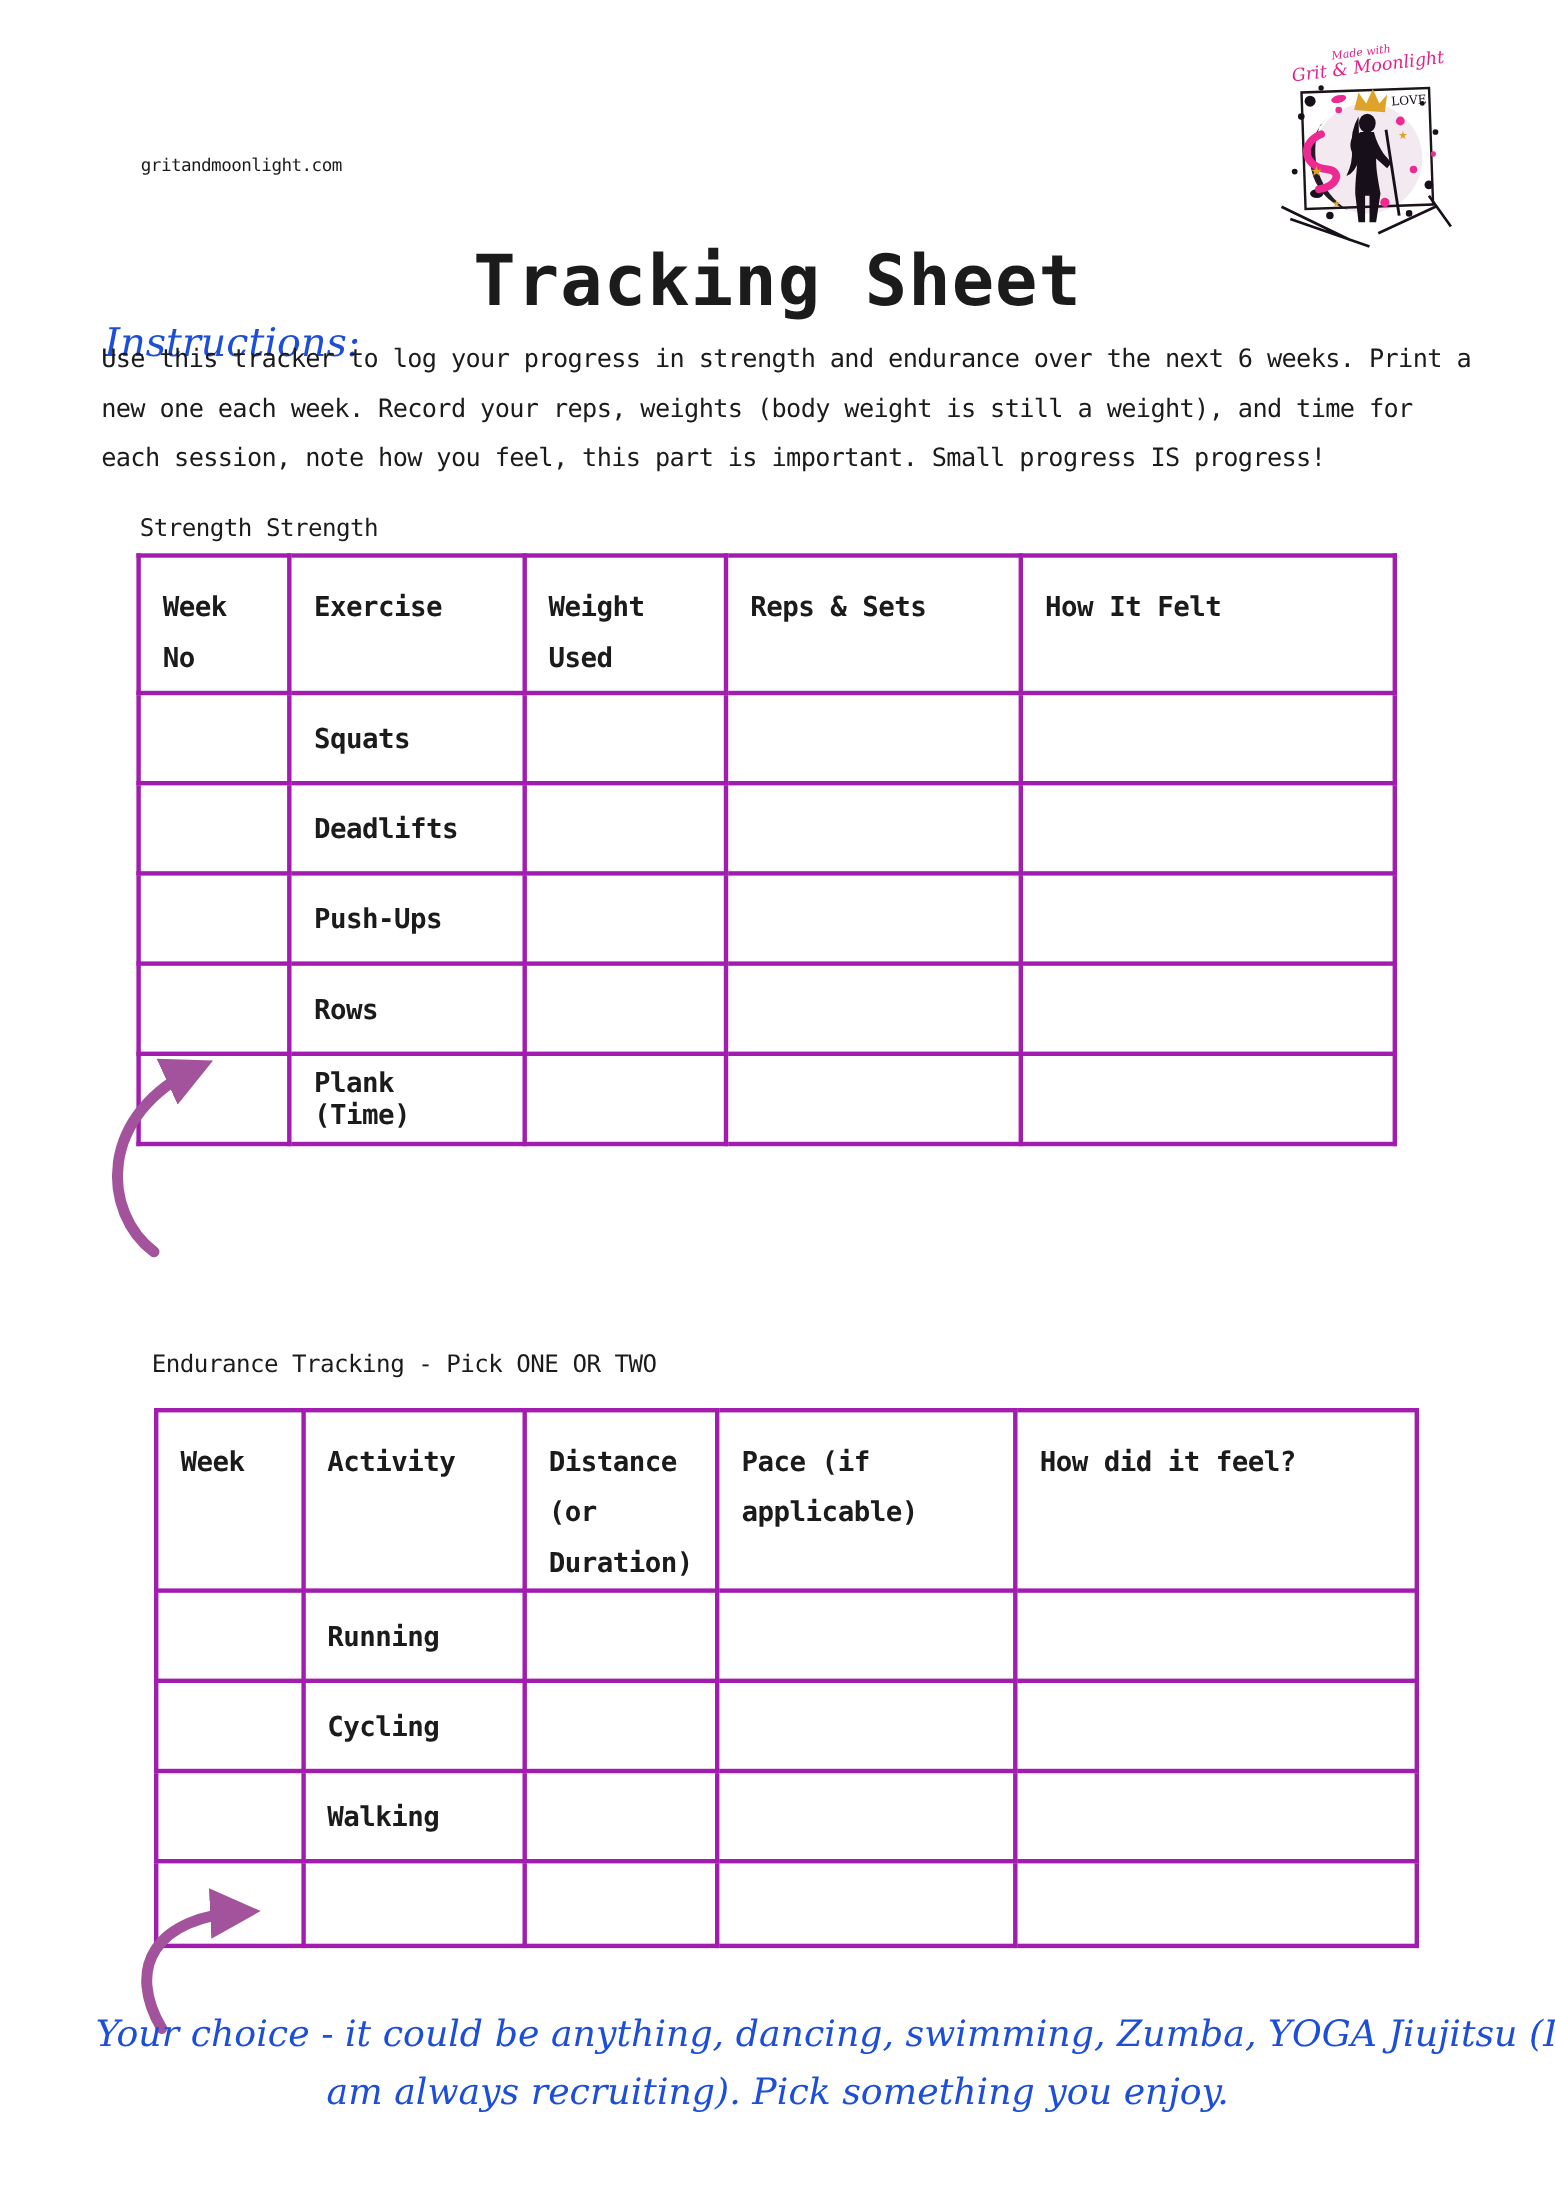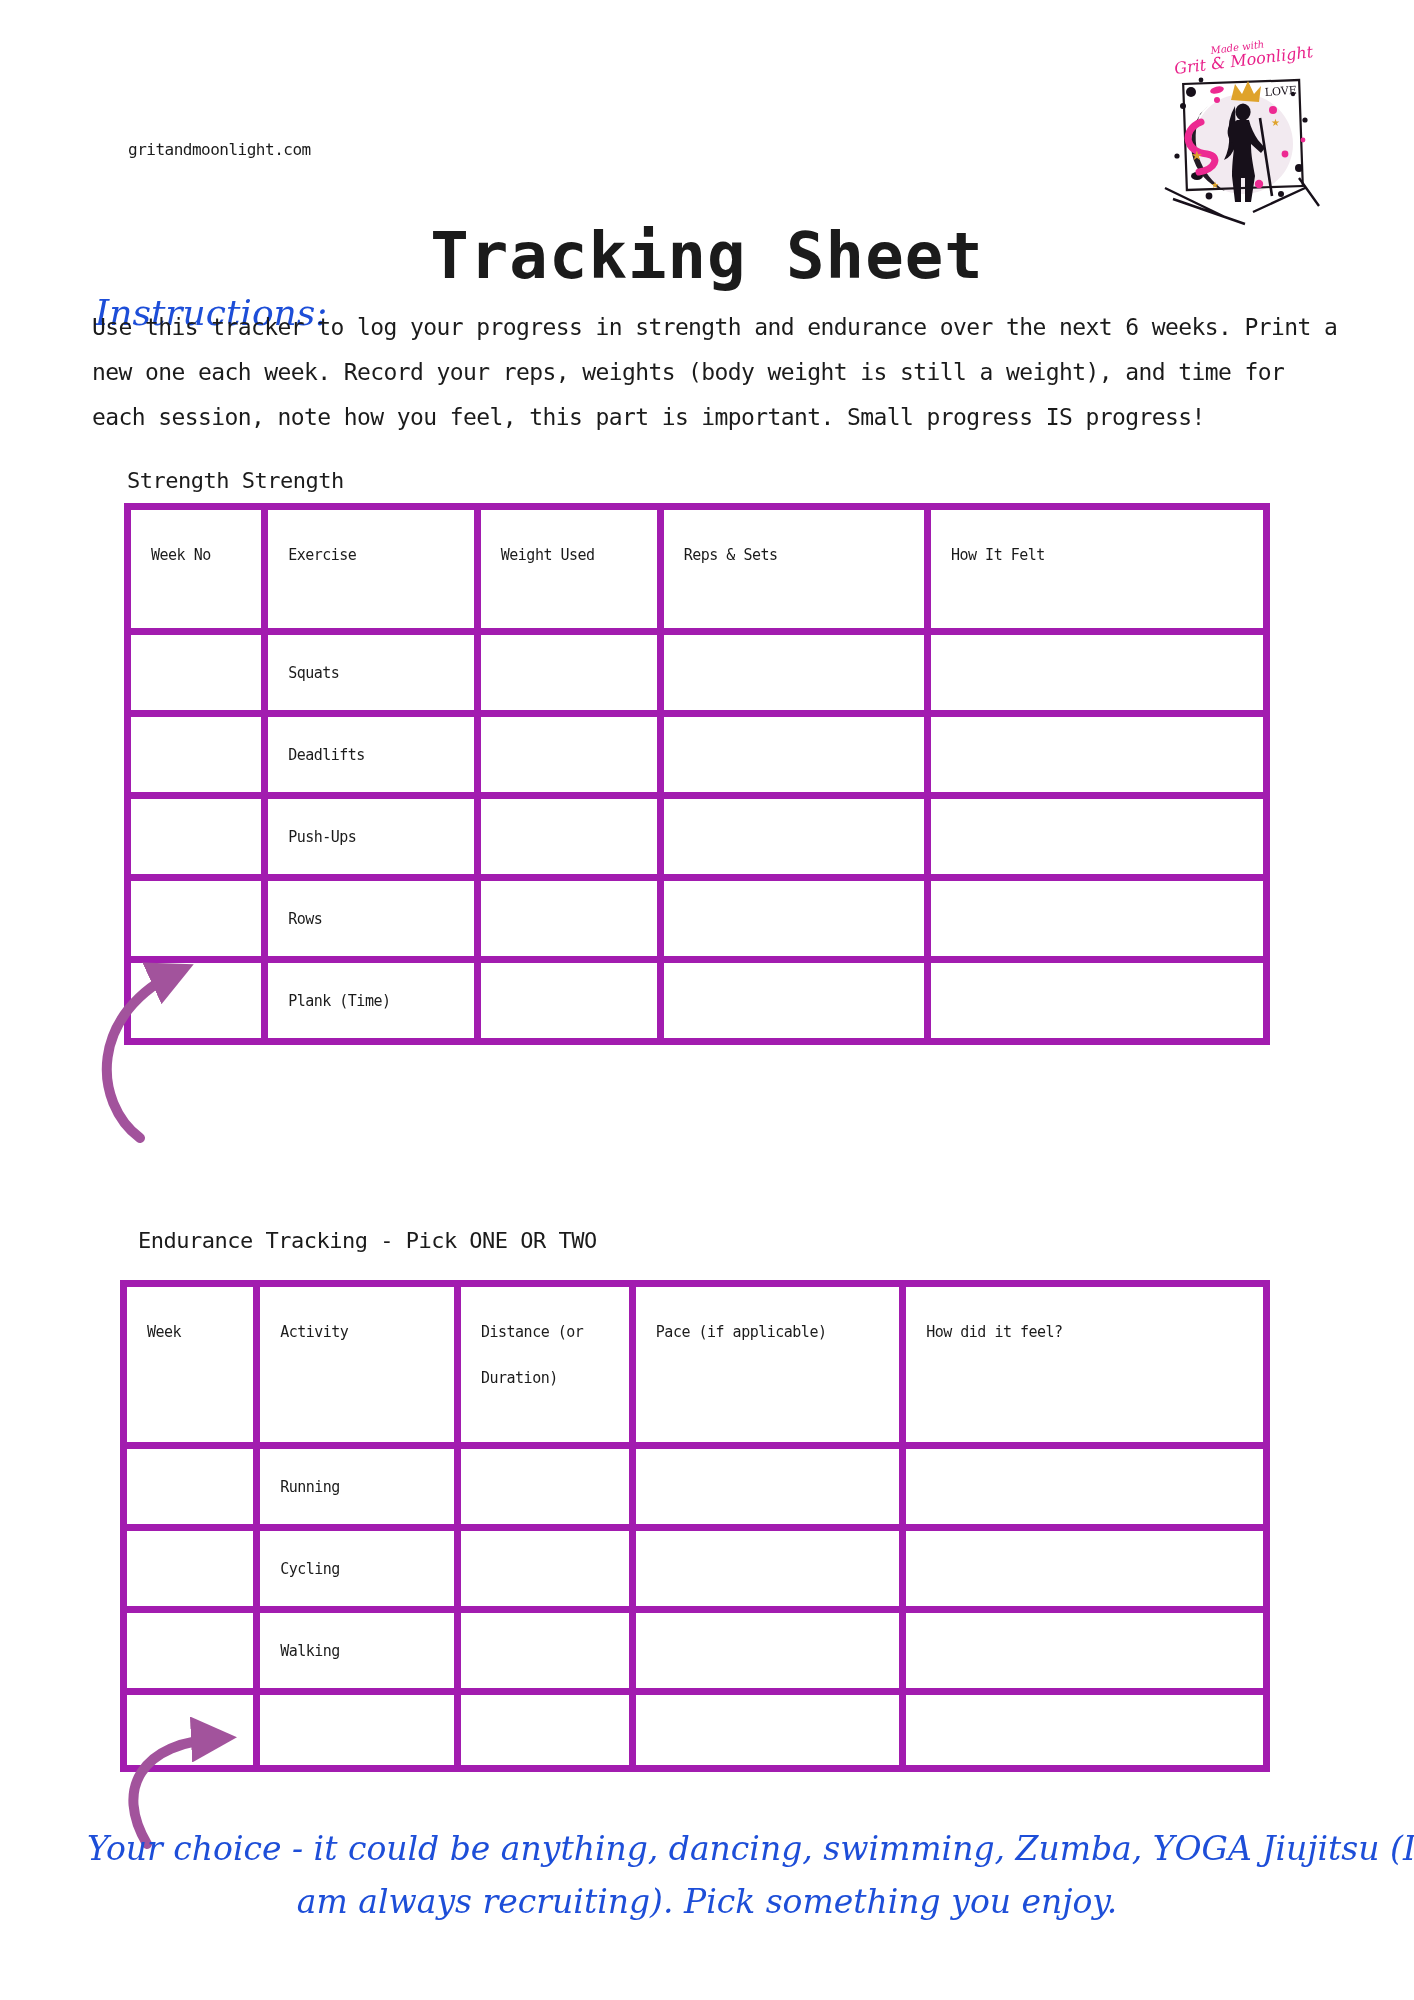--- a/index.html
+++ b/index.html
@@ -13,28 +13,28 @@
   .title-1{top:132px;}
   .title-2{top:224px;}
   .script{font-family:"DejaVu Serif",serif;font-style:italic;color:#1d4ed8;margin-top:40px;}
   .instructions-label{left:95px;top:252px;font-size:36px;}
   .intro{left:92px;top:305px;width:1250px;font-size:23px;letter-spacing:-0.6px;line-height:45px;}
   .section-heading{font-size:22px;letter-spacing:-0.5px;}
   .heading-strength{left:127px;top:468px;}
   .heading-endurance{left:138px;top:1228px;}
   table.sheet{border-collapse:collapse;table-layout:fixed;background:#ffffff;}
   table.sheet td,table.sheet th{
-    border:7px solid #a21caf;font-weight:400;font-size:15px;letter-spacing:-0.5px;
+    border:4px solid #a21caf;font-weight:700;font-size:25px;letter-spacing:-0.5px;
     text-align:left;overflow:hidden;
   }
   table.sheet th{vertical-align:top;line-height:46px;padding:22px 16px 0 20px;}
   table.sheet td{vertical-align:middle;padding:0 16px 0 20px;}
   .t-strength{left:124px;top:503px;width:1146px;}
   .t-strength th{padding-top:22px;}
-  .t-endurance{left:120px;top:1280px;width:1150px;border-radius:31px;}
+  .t-endurance{left:140px;top:1280px;width:1150px;border-radius:31px;}
   .t-endurance th{padding-top:24px;}
   .note{left:87px;width:1240px;text-align:center;font-size:33px;line-height:54px;white-space:nowrap;}
   .note-1{top:1060px;}
   .note-2{top:1782px;line-height:53px;}
   svg text{font-family:"DejaVu Serif",serif;}
 </style>
 </head>
 <body>
 
 <div class="page">

